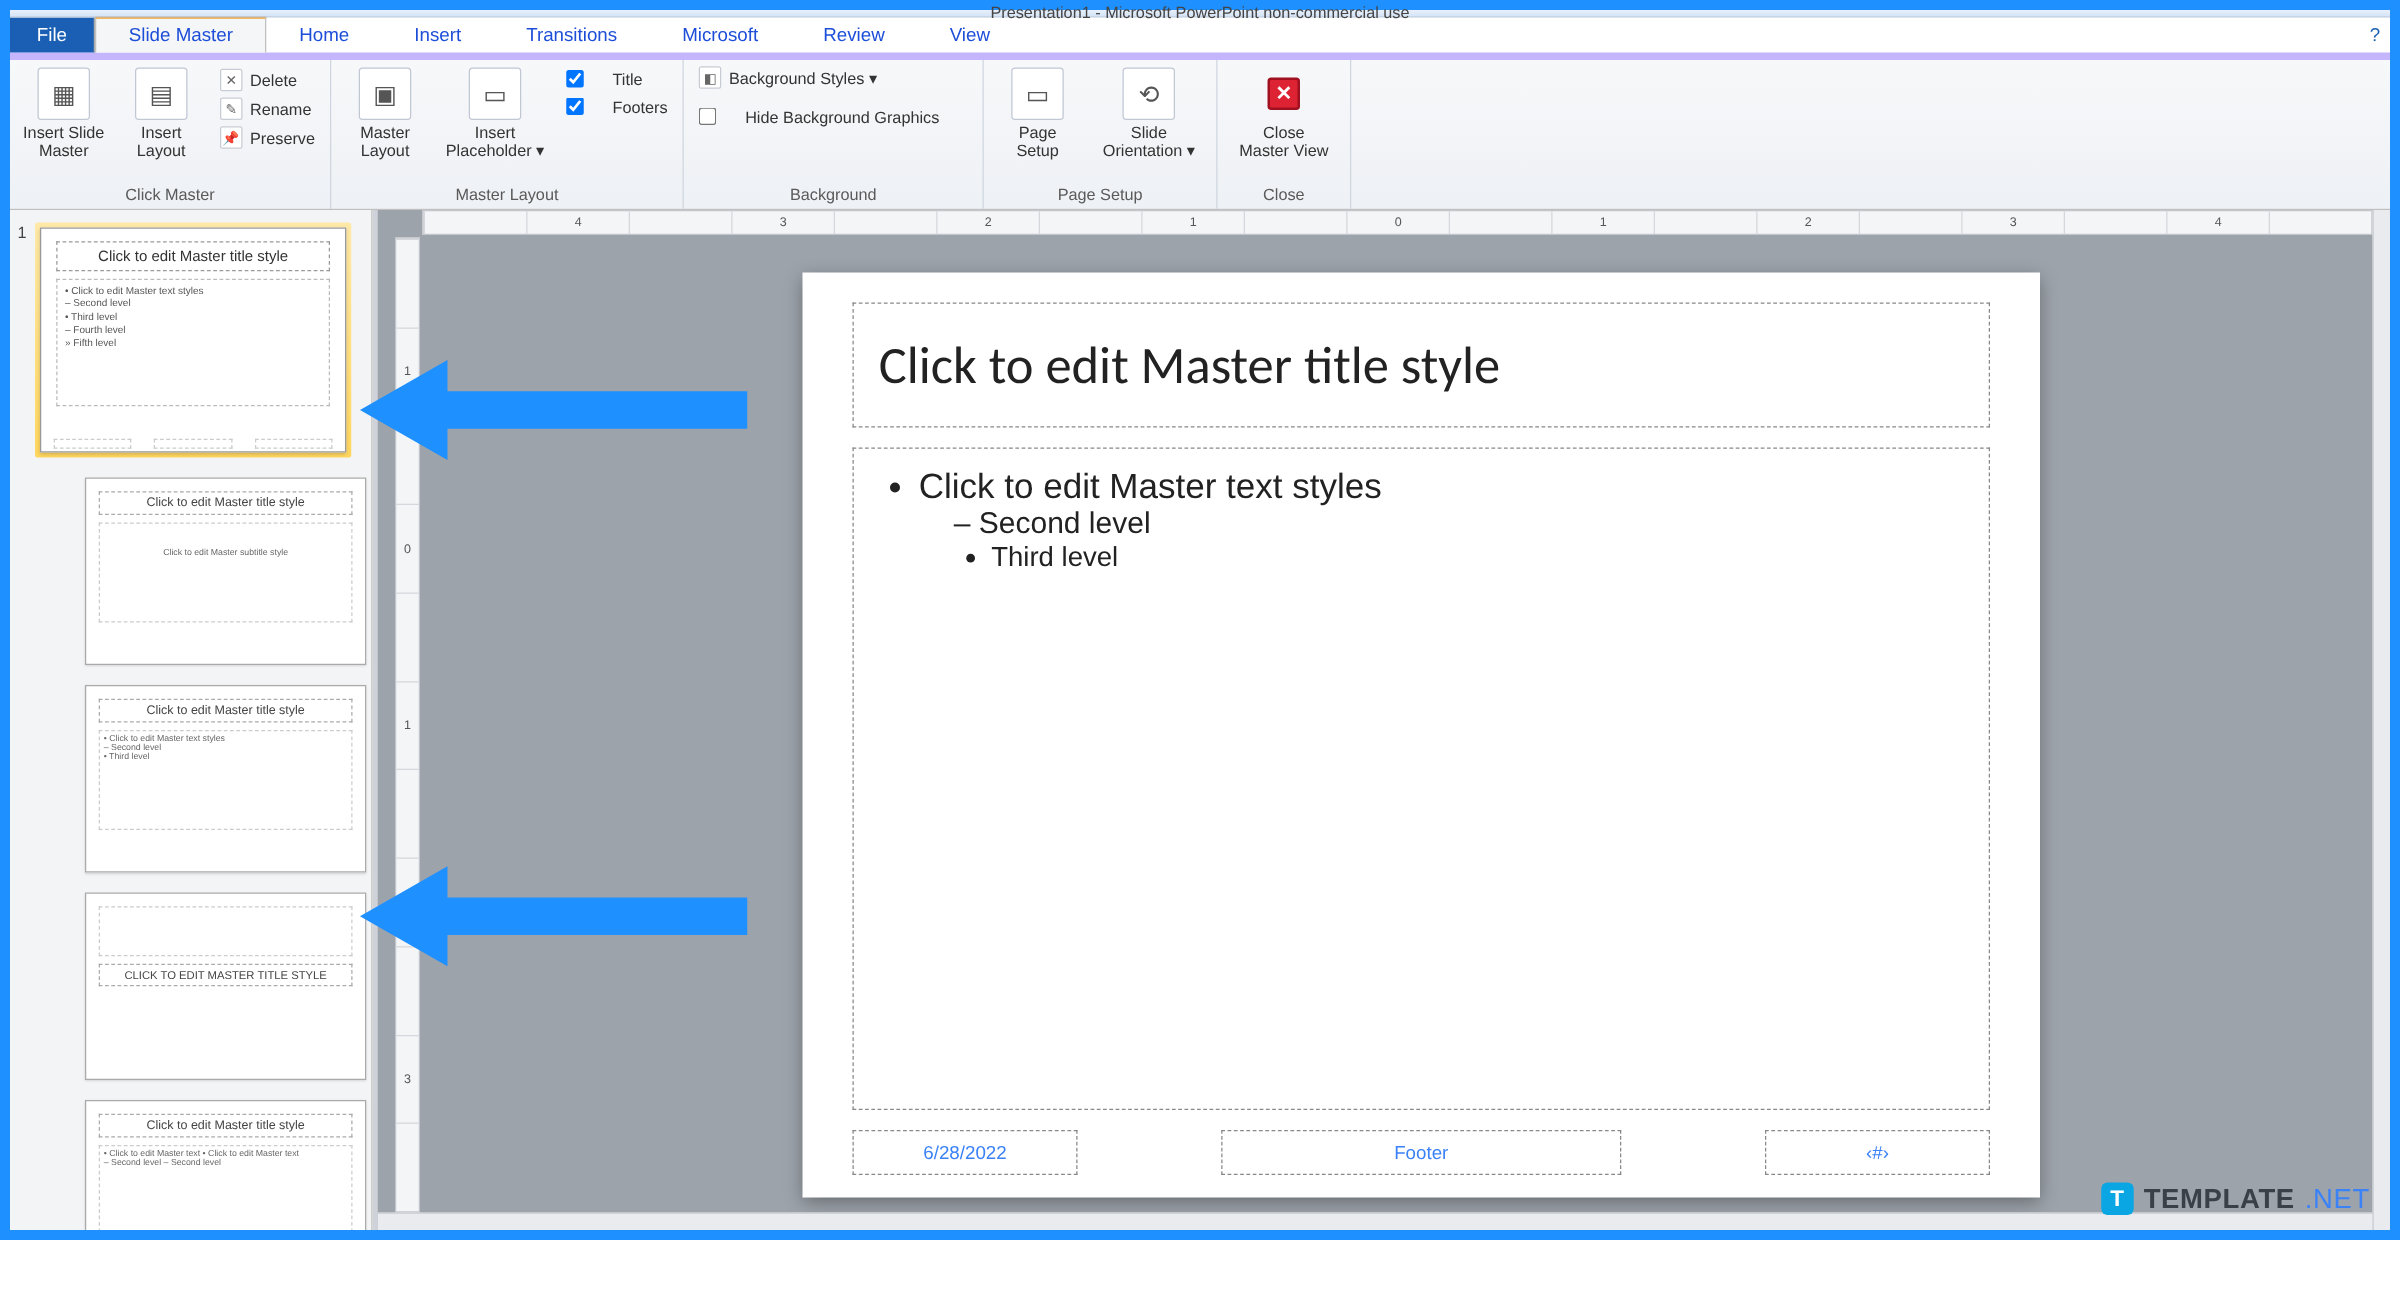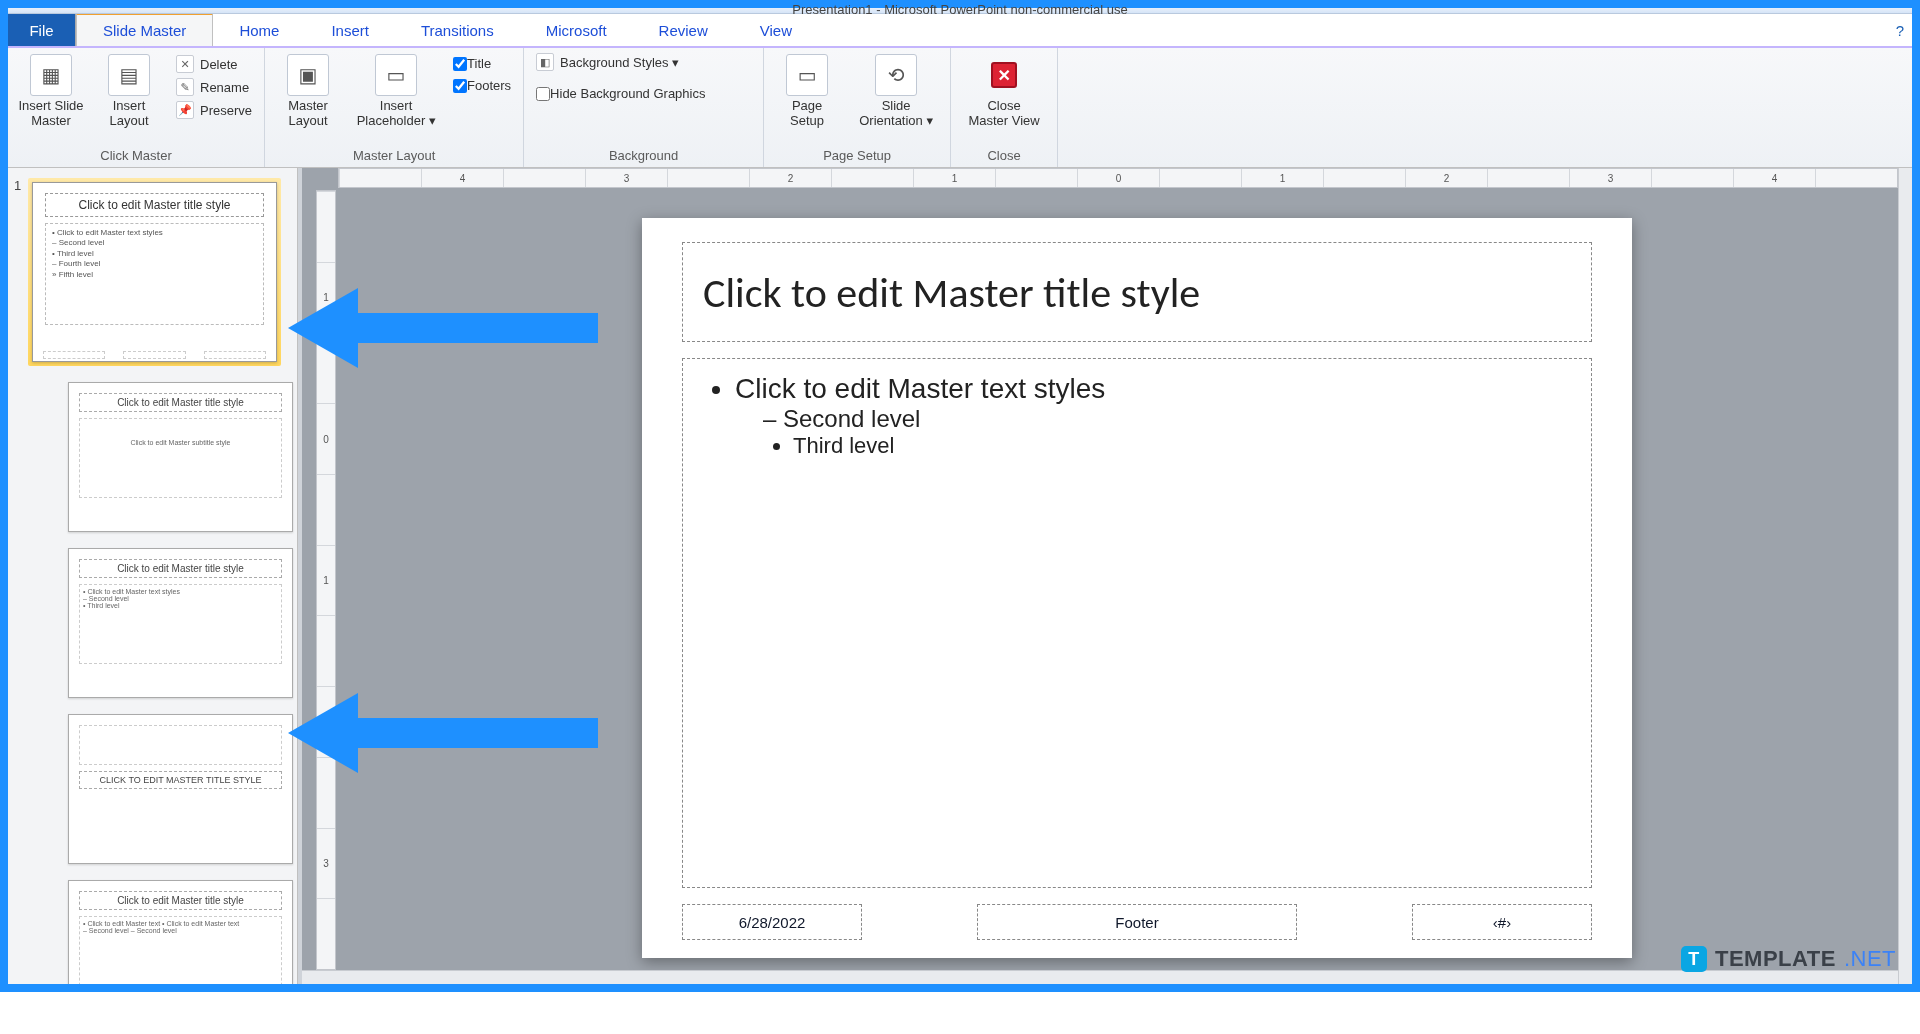--- a/index.html
+++ b/index.html
@@ -4,38 +4,38 @@
 <style>
 * { margin: 0; padding: 0; box-sizing: border-box; font-family: "Segoe UI", Tahoma, sans-serif; }
 html, body { width: 100%; height: 100%; }
 body { background: #fff; overflow: hidden; }
 
 .frame { border: 8px solid #1e90ff; width: 1920px; height: 992px; position: relative; background: #fff; display: flex; flex-direction: column; }
 
 .titlebar { height: 6px; background: linear-gradient(#e8f0fb,#d5e4f7); border-bottom: 1px solid #b9c9de; position: relative; }
 .titlebar-text { position: absolute; left: 50%; transform: translateX(-50%); top: -6px; font-size: 13px; color: #444; white-space: nowrap; }
 
-.tabs-row { height: 34px; background: #fff; border-bottom: 2px solid #c4b5fd; display: flex; align-items: stretch; }
+.tabs-row { height: 34px; background: #fff; border-bottom: 6px solid #c4b5fd; display: flex; align-items: stretch; }
 .tab-file { background: #1a5fb4; color: #fff; width: 68px; display: flex; align-items: center; justify-content: center; font-size: 15px; border-right: 1px solid #aaa; cursor: pointer; }
 .tab { padding: 0 26px; display: flex; align-items: center; font-size: 15px; color: #1d4ed8; cursor: pointer; }
 .tab.active { background: #f5f6f7; border-left: 1px solid #c0c0c0; border-right: 1px solid #c0c0c0; border-top: 2px solid #f0a030; margin-top: -1px; }
 .tabs-spacer { flex: 1; }
 .help-icon { width: 24px; display:flex; align-items:center; justify-content:center; color:#1a5fb4; font-size:15px; cursor:pointer; }
 
 .ribbon { height: 120px; background: linear-gradient(#f7f8fa,#eef1f5); border-bottom: 1px solid #c0c0c0; display: flex; }
 .rgroup { border-right: 1px solid #d0d6df; padding: 4px 8px 0 8px; display: flex; flex-direction: column; position: relative; }
 .rgroup-body { flex: 1; display: flex; align-items: flex-start; gap: 8px; }
 .rgroup-label { text-align: center; font-size: 13px; color: #5a5a5a; padding: 2px 0 4px; }
 .bigbtn { display: flex; flex-direction: column; align-items: center; width: 70px; cursor: pointer; padding-top: 2px; }
 .bigbtn .bicon { width: 42px; height: 42px; background: #fff; border: 1px solid #c0c8d4; border-radius: 3px; display:flex; align-items:center; justify-content:center; font-size:20px; color:#555; }
 .bigbtn .blabel { font-size: 13px; color: #333; text-align: center; line-height: 1.15; margin-top: 3px; }
 .smalllist { display:flex; flex-direction:column; gap:3px; padding-top:2px; }
 .smallbtn { display:flex; align-items:center; gap:6px; font-size:13px; color:#333; cursor:pointer; padding:1px 4px; }
 .smallbtn .sicon { width:18px; height:18px; background:#fff; border:1px solid #c8ccd4; border-radius:2px; display:flex; align-items:center; justify-content:center; font-size:11px; color:#666; }
-.chk { display:flex; align-items:center; gap:0; font-size:13px; color:#333; padding:2px 4px; }
+.chk { display:flex; align-items:flex-start; gap:23px; font-size:13px; color:#333; padding:2px 4px; }
 .chk input { width:14px; height:14px; }
 .close-icon { width:42px; height:42px; display:flex; align-items:center; justify-content:center; }
 .close-x { width:26px; height:26px; background:#d23; border:2px solid #a01020; border-radius:3px; color:#fff; font-weight:bold; display:flex; align-items:center; justify-content:center; font-size:16px; }
 
 .workarea { flex:1; display:flex; min-height:0; }
 
 .thumbs-pane { width: 290px; background:#f3f4f6; border-right:1px solid #c0c0c0; overflow:hidden; padding:6px 4px; position:relative; }
 .thumb-master { margin: 4px 12px 16px 16px; }
 .thumb-box { background:#fff; border:1px solid #999; box-shadow: 0 1px 3px rgba(0,0,0,.2); position:relative; padding:10px 12px 18px; }
 .thumb-master .thumb-box { height: 180px; }
@@ -64,21 +64,21 @@
 .ph-body { left:40px; right:40px; top:140px; bottom:70px; padding:14px 24px; font-family: Calibri, sans-serif; color:#222; }
 .ph-body ul { list-style: disc; padding-left: 28px; font-size:28px; }
 .ph-body ul ul { list-style: none; font-size:24px; }
 .ph-body ul ul li::before { content:"– "; }
 .ph-body ul ul ul { list-style: disc; font-size:22px; padding-left:30px; }
 .ph-body ul ul ul li::before { content:""; }
 .ph-body ul ul ul ul { list-style:none; font-size:20px; }
 .ph-body ul ul ul ul li::before { content:"– "; }
 .ph-body ul ul ul ul ul { list-style:none; font-size:19px; }
 .ph-body ul ul ul ul ul li::before { content:"» "; }
-.ph-foot { bottom:18px; height:36px; width:180px; display:flex; align-items:center; justify-content:center; font-size:15px; color:#0f172a; font-family: Calibri, sans-serif; }
+.ph-foot { bottom:18px; height:36px; width:180px; display:flex; align-items:center; justify-content:center; font-size:15px; color:#3b82f6; font-family: Calibri, sans-serif; }
 .ph-date { left:40px; }
 .ph-center { left:50%; transform:translateX(-50%); width:320px; }
 .ph-num { right:40px; width:180px; }
 
 .vscroll { position:absolute; right:0; top:0; bottom:0; width:14px; background:#e9ebee; border-left:1px solid #c8cbd0; }
 .hscroll { position:absolute; left:0; right:14px; bottom:0; height:14px; background:#e9ebee; border-top:1px solid #c8cbd0; }
 
 .arrow { position:absolute; z-index:50; }
 .arrow svg { display:block; }
 

